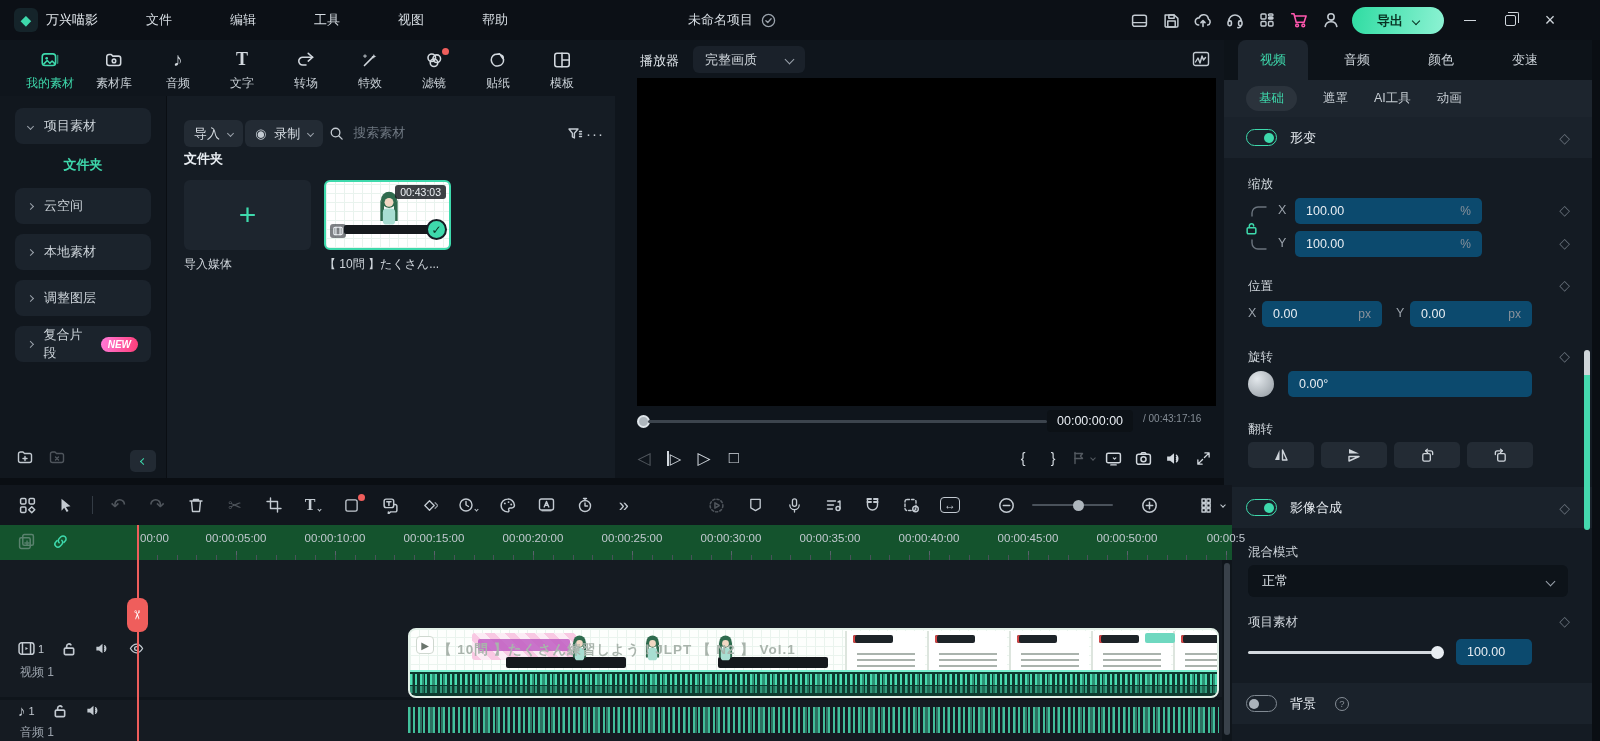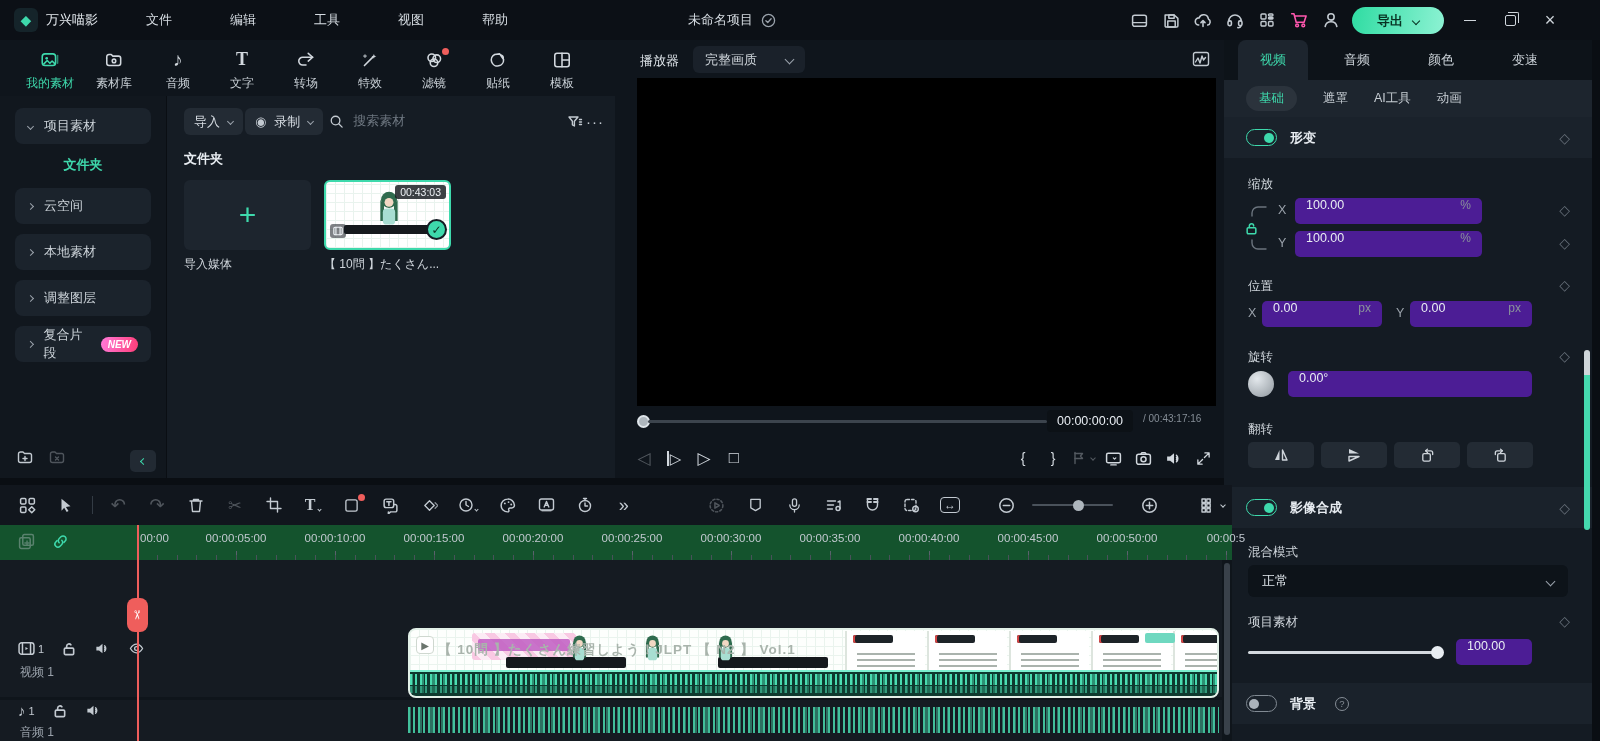--- a/index.html
+++ b/index.html
@@ -73,29 +73,29 @@
 .stepf{border-left:2px solid currentColor;padding-left:1px;font-size:15px;line-height:15px}
 
 #props{position:absolute;left:1224px;top:40px;width:368px;height:701px;background:#141b23}
 #ptabs{position:absolute;left:0;top:0;width:368px;height:40px;background:#0d1319;display:flex}
 .ptab{width:70px;height:40px;display:flex;align-items:center;justify-content:center;color:#ccd3d9;margin-left:14px}
 .ptab.active{background:#1d252e;border-radius:8px 8px 0 0;color:#3ed9ac}
 #psubtabs{position:absolute;left:0;top:40px;width:368px;height:37px;background:#1d252e;display:flex;align-items:center;gap:26px;padding-left:22px}
 .psub{color:#c6cdd3;font-size:12.5px}
 .psub.active{background:#2b333c;color:#3ed9ac;padding:4px 13px;border-radius:13px}
 .sec-hdr{position:absolute;left:0;width:368px;height:41px;background:#1a222b;display:flex;align-items:center;padding:0 22px;gap:13px}
-.sec-title{font-weight:bold;color:#e8edf2}
+.sec-title{font-weight:normal;color:#e8edf2}
 .kf{margin-left:auto;color:#67707a;font-size:14px}
 .kf2{position:absolute;right:22px;color:#67707a;font-size:14px}
 .toggle{width:31px;height:17px;border:1.6px solid #3ed9ac;border-radius:9px;position:relative;flex:none}
 .toggle .knob{position:absolute;right:2px;top:50%;transform:translateY(-50%);width:10px;height:10px;border-radius:50%;background:#3ed9ac}
 .toggle.off{border-color:#818a93}
 .toggle.off .knob{left:2px;right:auto;background:#aab2ba}
 .plabel{position:absolute;color:#cfd5db;font-size:12.5px}
-.fld{position:absolute;background:#4c1d95;border-radius:5px;height:26px;display:flex;align-items:flex-start;padding:0 11px;font-size:12.5px;color:#e8edf2}
+.fld{position:absolute;background:#0c4a6e;border-radius:5px;height:26px;display:flex;align-items:center;padding:0 11px;font-size:12.5px;color:#e8edf2}
 .fld .sfx{margin-left:auto;color:#8a929b;font-size:12px}
 .axis{position:absolute;color:#9aa2ab;font-size:12.5px}
 .flipbtn{position:absolute;width:66px;height:26px;background:#232b34;border-radius:5px;display:flex;align-items:center;justify-content:center;color:#cfd5db}
 #blendDrop{position:absolute;left:24px;top:525px;width:320px;height:32px;background:#0d1319;border-radius:6px;display:flex;align-items:center;justify-content:space-between;padding:0 14px;color:#dfe5ea}
 #opSlider{position:absolute;left:24px;top:605px;width:196px;height:14px;display:flex;align-items:center}
 #opSlider .track{height:3px;border-radius:2px;background:#d3d9de;flex:1}
 #opSlider .handle{width:13px;height:13px;border-radius:50%;background:#e8edf2;margin-left:-3px}
 .helpq{width:14px;height:14px;border:1.2px solid #858d96;border-radius:50%;color:#858d96;font-size:9.5px;display:flex;align-items:center;justify-content:center;margin-left:6px}
 #propsScroll{position:absolute;right:2px;top:310px;width:6px;height:180px;border-radius:3px;background:linear-gradient(#cfd6da 0 14%,#45d9ae 14%)}
 
@@ -374,21 +374,21 @@
           <path d="M7.5 9l3 3M10.5 9l-3 3"></path>
         </svg>
       </span>
     <span id="collapseBtn">
         <span class="chev l" style="width:5px;height:5px"></span>
       </span>
   </div>
 </div>
 
 <div id="library">
-  <div class="row" style="position:absolute;left:17px;top:12px;gap:2px;width:420px">
+  <div class="row" style="position:absolute;left:17px;top:24px;gap:2px;width:420px">
     <div class="pillbtn">
       <span>导入</span>
         <span class="chev"></span>
     </div>
     <div class="pillbtn">
       <span style="font-size:13px;color:#c3cad1">◉</span>
       <span>录制</span>
         <span class="chev"></span>
     </div>
     <div class="row" id="searchrow" style="gap:9px;margin-left:4px">

